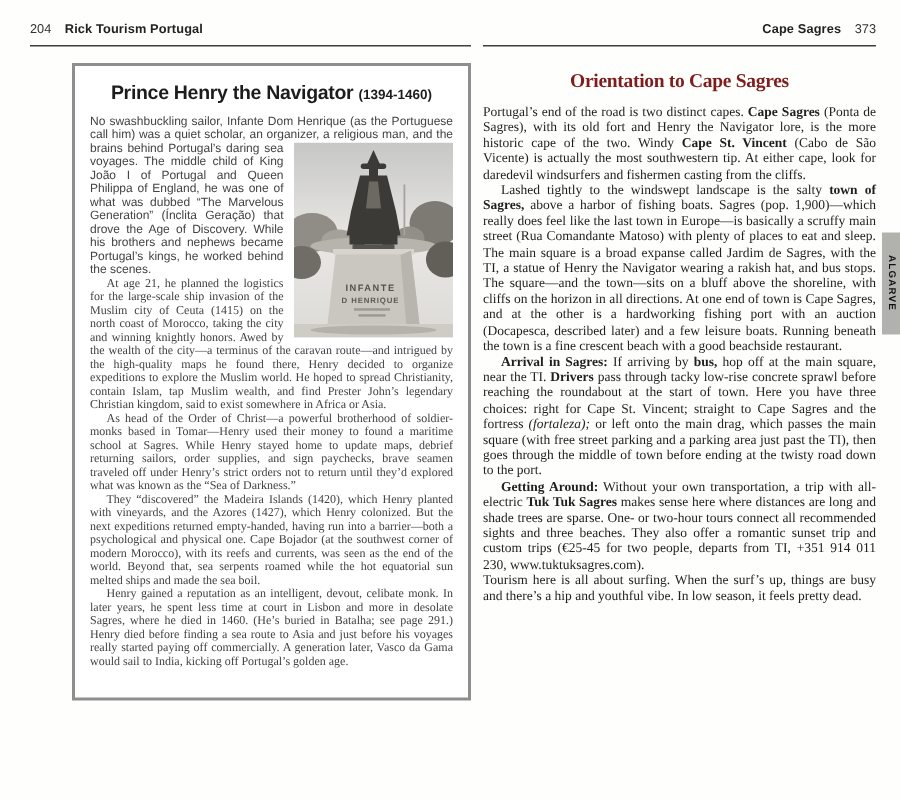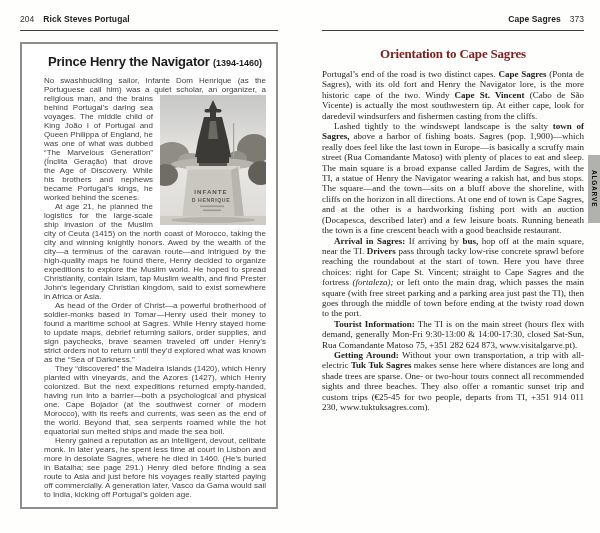--- a/index.html
+++ b/index.html
@@ -1,40 +1,40 @@
 <!DOCTYPE html>
 <html><head>
 <meta charset="utf-8">
 <style>
   html,body{margin:0;padding:0;background:#ffffff;}
   body{width:600px;height:533px;overflow:hidden;font-family:"Liberation Sans",sans-serif;}
   .spread{position:relative;width:600px;height:533px;background:#fefefd;}
 
   
   .page{position:absolute;top:14px;}
-  .page-left{left:20px;width:258px;}
+  .page-left{left:20px;width:294px;}
   .page-right{left:322px;width:262px;}
 
   
   .pg-header{display:flex;align-items:baseline;gap:9px;
     border-bottom:1.5px solid #3e3e3e;padding-bottom:3px;
     font-size:8.5px;color:#222;height:13px;}
   .pg-header .num{font-weight:400;color:#333;}
   .pg-header .ttl{font-weight:700;letter-spacing:.1px;}
   .page-right .pg-header{justify-content:flex-end;}
 
   
   .infobox{margin-top:11px;border:2px solid #8e8e8e;background:#fff;
-    padding:8px 10px 8px 22px;min-height:425px;box-sizing:border-box;}
+    padding:8px 10px 8px 10px;min-height:425px;box-sizing:border-box;margin-left:28px;}
   .infobox-title{text-align:center;font-weight:700;font-size:13px;color:#1c1c1c;
     letter-spacing:-.2px;margin:2px 0 7px 0;}
   .infobox-title .dates{font-size:9px;letter-spacing:0;}
   .infobox-body{font-size:8px;line-height:9px;color:#424242;text-align:justify;}
   .infobox-body p{margin:0;}
-  .infobox-body p.ind{text-indent:11px;}
+  .infobox-body p.ind{text-indent:11px;font-family:Liberation Serif, serif;}
   .ph-spacer{float:right;width:0;height:19px;}
   .photo{float:right;clear:right;width:106px;height:130px;margin:0 0 4px 7px;}
   .photo svg{display:block;}
 
   
   .rp-body{font-family:"Liberation Serif",serif;font-size:9px;line-height:10.4px;
     color:#1f1f1f;text-align:justify;}
   .rp-body p{margin:0;}
   .rp-body p.ind{text-indent:12px;}
   .rp-body .b{font-weight:700;}
@@ -52,21 +52,21 @@
 </style>
 </head>
 <body>
 
 <div class="spread">
 
   <div class="page page-left">
 
     <div class="pg-header">
       <span class="num">204</span>
-      <span class="ttl">Rick Steves Portugal</span>
+      <span class="ttl">Rick Tourism Portugal</span>
     </div>
 
     <div class="infobox">
       <div class="infobox-title">
         <span>Prince Henry the Navigator</span>
         <span class="dates">(1394-1460)</span>
       </div>
 
       <div class="infobox-body">
         <div class="ph-spacer"></div>
@@ -133,22 +133,22 @@
       <span class="ttl">Cape Sagres</span>
       <span class="num">373</span>
     </div>
 
     <h1 class="sec">Orientation to Cape Sagres</h1>
 
     <div class="rp-body">
       <p><span>Portugal’s end of the road is two distinct capes. </span><span class="b">Cape Sagres</span><span> (Ponta de Sagres), with its old fort and Henry the Navigator lore, is the more historic cape of the two. Windy </span><span class="b">Cape St. Vincent</span><span> (Cabo de São Vicente) is actually the most southwestern tip. At either cape, look for daredevil windsurfers and fishermen casting from the cliffs.</span></p>
       <p class="ind"><span>Lashed tightly to the windswept landscape is the salty </span><span class="b">town of Sagres,</span><span> above a harbor of fishing boats. Sagres (pop. 1,900)—which really does feel like the last town in Europe—is basically a scruffy main street (Rua Comandante Matoso) with plenty of places to eat and sleep. The main square is a broad expanse called Jardim de Sagres, with the TI, a statue of Henry the Navigator wearing a rakish hat, and bus stops. The square—and the town—sits on a bluff above the shoreline, with cliffs on the horizon in all directions. At one end of town is Cape Sagres, and at the other is a hardworking fishing port with an auction (Docapesca, described later) and a few leisure boats. Running beneath the town is a fine crescent beach with a good beachside restaurant.</span></p>
       <p class="ind"><span class="b">Arrival in Sagres:</span><span> If arriving by </span><span class="b">bus,</span><span> hop off at the main square, near the TI. </span><span class="b">Drivers</span><span> pass through tacky low-rise concrete sprawl before reaching the roundabout at the start of town. Here you have three choices: right for Cape St. Vincent; straight to Cape Sagres and the fortress </span><span class="i">(fortaleza);</span><span> or left onto the main drag, which passes the main square (with free street parking and a parking area just past the TI), then goes through the middle of town before ending at the twisty road down to the port.</span></p>
-      <p class="ind"><span class="b">Tourist Information:</span><span> The TI is on the main street (hours flex with demand, generally Mon-Fri 9:30-13:00 &amp; 14:00-17:30, closed Sat-Sun, Rua Comandante Matoso 75, +351 282 624 873, www.visitalgarve.pt).</span></p>
       <p class="ind"><span class="b">Getting Around:</span><span> Without your own transportation, a trip with all-electric </span><span class="b">Tuk Tuk Sagres</span><span> makes sense here where distances are long and shade trees are sparse. One- or two-hour tours connect all recommended sights and three beaches. They also offer a romantic sunset trip and custom trips (€25-45 for two people, departs from TI, +351 914 011 230, www.tuktuksagres.com).</span></p>
 
 
+      <p><span>Tourism here is all about surfing. When the surf’s up, things are busy and there’s a hip and youthful vibe. In low season, it feels pretty dead.</span></p>
     </div>
   </div>
 
   <div class="edge-tab">ALGARVE</div>
 
 </div>
 
 </body></html>

